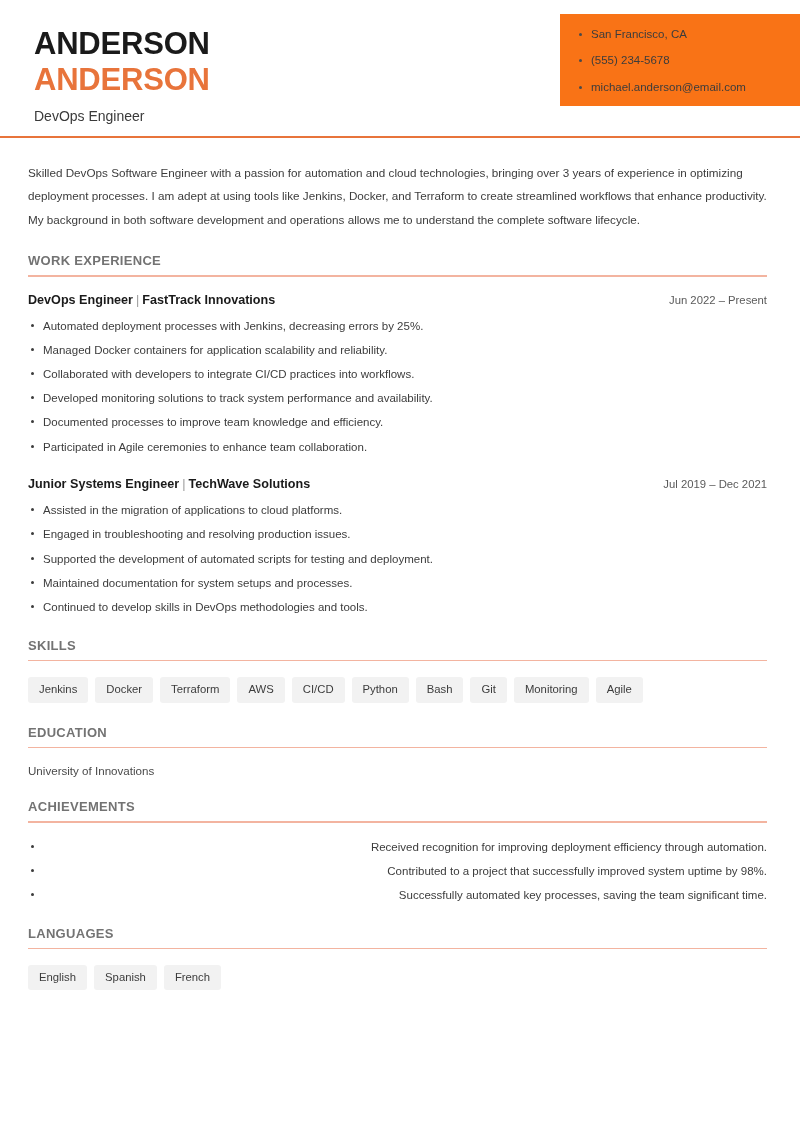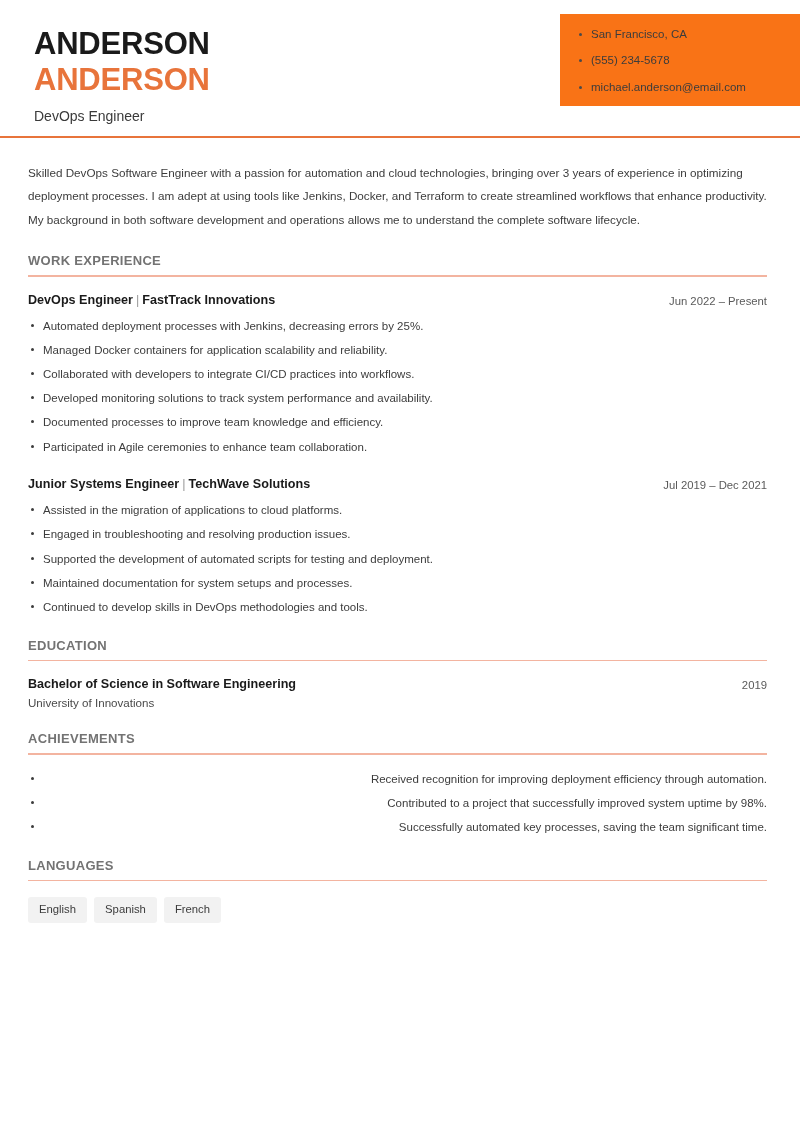--- a/index.html
+++ b/index.html
@@ -126,21 +126,21 @@
 
   
   .entry {
     margin-bottom: 22px;
   }
   .entry:last-child {
     margin-bottom: 0;
   }
   .entry-head {
     display: flex;
-    align-items: flex-end;
+    align-items: center;
     justify-content: space-between;
   }
   .entry-title {
     font-size: 12.6px;
     font-weight: bold;
     color: #1a1a1a;
   }
   .entry-sep {
     display: inline-block;
     color: #9a9a9a;
@@ -274,29 +274,41 @@
         <ul class="bullets">
           <li>Assisted in the migration of applications to cloud platforms.</li>
           <li>Engaged in troubleshooting and resolving production issues.</li>
           <li>Supported the development of automated scripts for testing and deployment.</li>
           <li>Maintained documentation for system setups and processes.</li>
           <li>Continued to develop skills in DevOps methodologies and tools.</li>
         </ul>
       </div>
     </div>
 
+    <div class="section">
+      <div class="section-title">SKILLS</div>
+      <div class="section-rule"></div>
+      <div class="chips">
+        <span class="chip">Jenkins</span>
+        <span class="chip">Docker</span>
+        <span class="chip">Terraform</span>
+        <span class="chip">AWS</span>
+        <span class="chip">CI/CD</span>
+        <span class="chip">Python</span>
+        <span class="chip">Bash</span>
+        <span class="chip">Git</span>
+        <span class="chip">Monitoring</span>
+        <span class="chip">Agile</span>
+      </div>
+    </div>
 
     <div class="section">
       <div class="section-title">EDUCATION</div>
       <div class="section-rule"></div>
       <div class="entry">
-        <div class="entry-head">
-          <div class="entry-title">Bachelor of Science in Software Engineering</div>
-          <div class="entry-date">2019</div>
-        </div>
         <div class="entry-sub">University of Innovations</div>
       </div>
     </div>
 
     <div class="section">
       <div class="section-title">ACHIEVEMENTS</div>
       <div class="section-rule"></div>
       <ul class="bullets achievements-list">
         <li>Received recognition for improving deployment efficiency through automation.</li>
         <li>Contributed to a project that successfully improved system uptime by 98%.</li>

